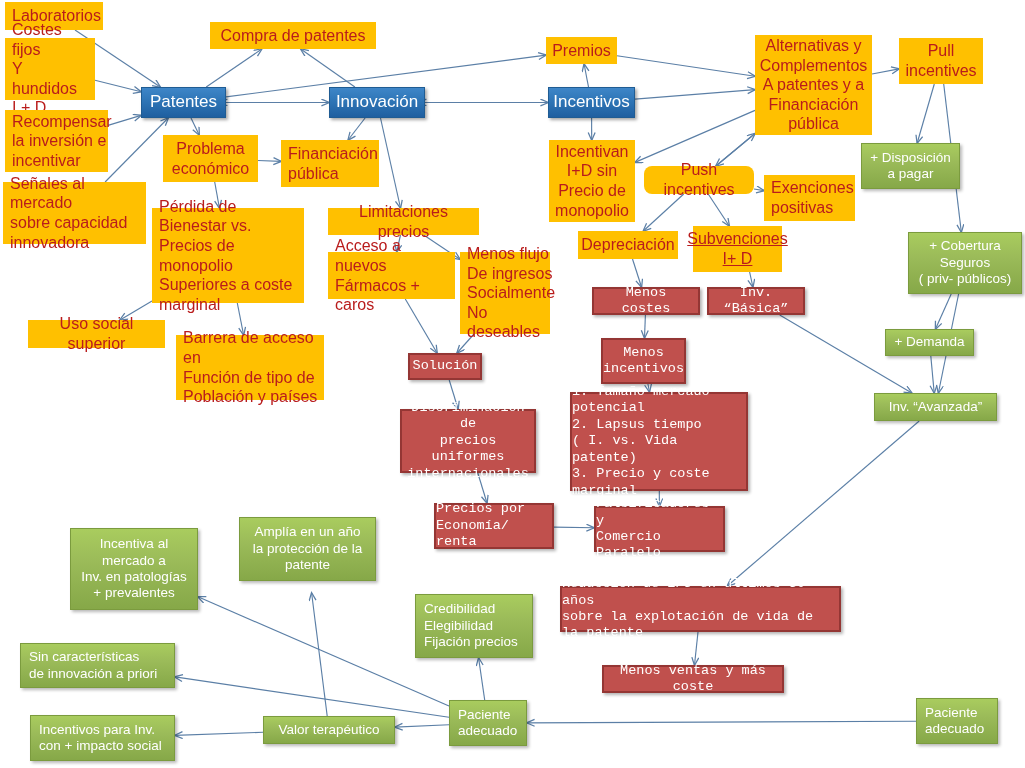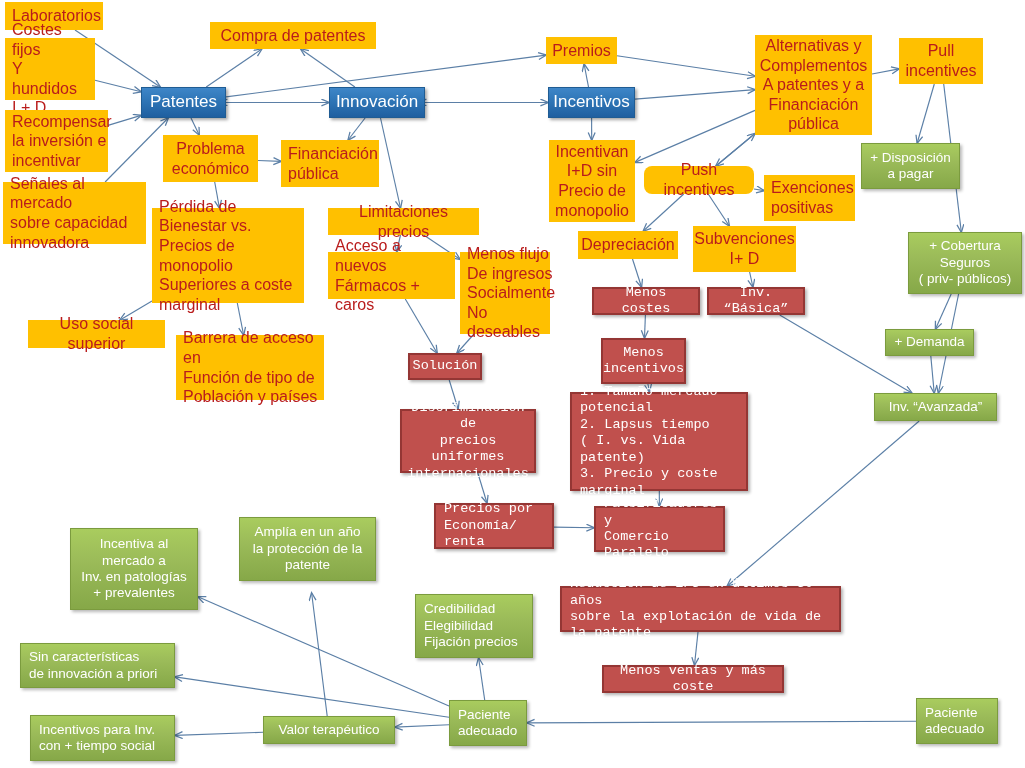--- a/index.html
+++ b/index.html
@@ -53,21 +53,21 @@
   }
   
   .n-red{
     background:#C0504D;
     color:#ffffff;
     font-size:13.5px;
     border:2px solid #943634;
     box-shadow:2px 2px 3px rgba(0,0,0,0.30);
     font-family:Liberation Mono, monospace;
   }
-  .n-red.left{ text-align:left; justify-content:flex-start; padding-left:8px;}
+  .n-red.left{ text-align:left; justify-content:flex-start; padding-left:0;}
   
   .n-green{
     background:linear-gradient(to bottom,#A9CC5E 0%,#9BBB59 40%,#86A848 100%);
     color:#ffffff;
     font-size:13.5px;
     border:1px solid #7B9B3E;
     box-shadow:2px 2px 3px rgba(0,0,0,0.28);
   }
   .n-green.left{ text-align:left; justify-content:flex-start; padding-left:8px;}
 </style>
@@ -176,21 +176,21 @@
       <div class="node n-orange left" style="left: 281px; top: 140px; width: 98px; height: 47px;"><span>Financiación
 pública</span></div>
       <div class="node n-orange" style="left: 549px; top: 140px; width: 86px; height: 82px;"><span>Incentivan
 I+D sin
 Precio de
 monopolio</span></div>
       <div class="node n-orange" style="left: 644px; top: 166px; width: 110px; height: 28px; border-radius: 8px;"><span>Push incentives</span></div>
       <div class="node n-orange left" style="left: 764px; top: 175px; width: 91px; height: 46px;"><span>Exenciones
 positivas</span></div>
       <div class="node n-orange" style="left: 578px; top: 231px; width: 100px; height: 28px;"><span>Depreciación</span></div>
-      <div class="node n-orange" style="left: 693px; top: 226px; width: 103px; height: 46px;"><span>Subvenciones
+      <div class="node n-orange" style="left: 693px; top: 226px; width: 89px; height: 46px; text-decoration: underline;"><span>Subvenciones
 I+ D</span></div>
       <div class="node n-orange left" style="left: 152px; top: 208px; width: 152px; height: 95px;"><span>Pérdida de
 Bienestar vs.
 Precios de monopolio
 Superiores  a coste
 marginal</span></div>
       <div class="node n-orange" style="left: 328px; top: 208px; width: 151px; height: 27px;"><span>Limitaciones precios</span></div>
       <div class="node n-orange left" style="left: 328px; top: 252px; width: 127px; height: 47px;"><span>Acceso a nuevos
 Fármacos + caros</span></div>
       <div class="node n-orange left" style="left: 460px; top: 252px; width: 90px; height: 82px;"><span>Menos flujo
@@ -224,21 +224,21 @@
       <div class="node n-green" style="left: 70px; top: 528px; width: 128px; height: 82px;"><span>Incentiva al
 mercado a
 Inv. en patologías
 + prevalentes</span></div>
       <div class="node n-green" style="left: 239px; top: 517px; width: 137px; height: 64px;"><span>Amplía en un año
 la protección de la
 patente</span></div>
       <div class="node n-green left" style="left: 20px; top: 643px; width: 155px; height: 45px;"><span>Sin características
 de innovación a priori</span></div>
       <div class="node n-green left" style="left: 30px; top: 715px; width: 145px; height: 46px;"><span>Incentivos para Inv.
-con + tiempo social</span></div>
+con + impacto social</span></div>
       <div class="node n-green left" style="left: 415px; top: 594px; width: 118px; height: 64px;"><span>Credibilidad
 Elegibilidad
 Fijación precios</span></div>
       <div class="node n-green" style="left: 263px; top: 716px; width: 132px; height: 28px;"><span>Valor terapéutico</span></div>
       <div class="node n-green left" style="left: 449px; top: 700px; width: 78px; height: 46px;"><span>Paciente
 adecuado</span></div>
       <div class="node n-green left" style="left: 916px; top: 698px; width: 82px; height: 46px;"><span>Paciente
 adecuado</span></div>
     </div>
 </div>

